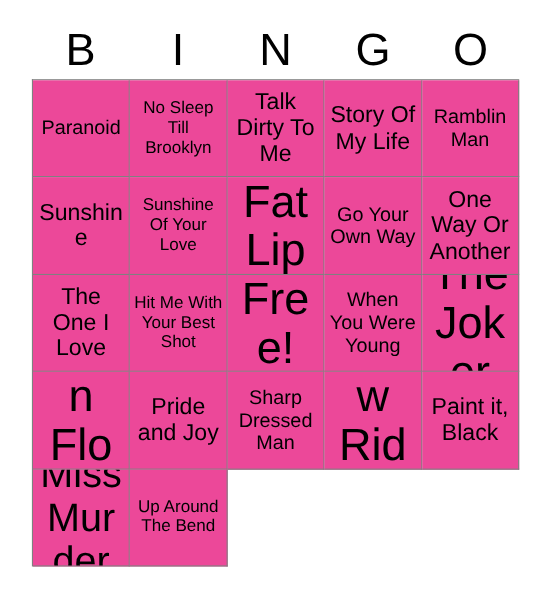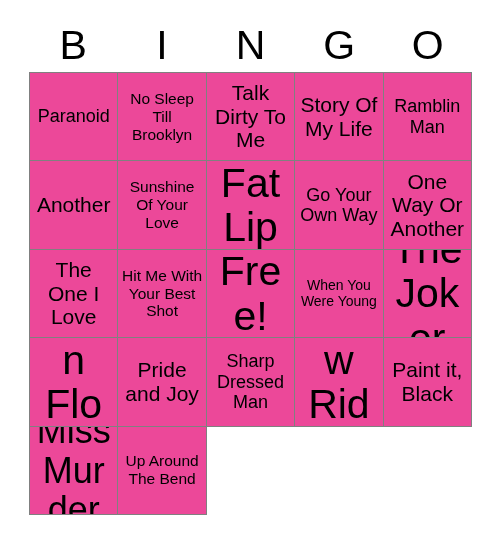--- a/index.html
+++ b/index.html
@@ -75,21 +75,21 @@
   }
   .cell-text {
     display: block;
     width: 100%;
     line-height: 1.13;
     color: #000000;
     word-wrap: break-word;
   }
 
   
-  .fs-xs  { font-size: 14px; line-height: 1.18; }
+  .fs-xs  { font-size: 18px; line-height: 1.18; }
   .fs-sm  { font-size: 15.5px; line-height: 1.16; }
   .fs-md  { font-size: 18px;   line-height: 1.14; }
   .fs-lg  { font-size: 21px;   line-height: 1.12; }
   .fs-xl  { font-size: 36px;   line-height: 1.10; }
   .fs-xxl { font-size: 41px;   line-height: 1.08; }
 </style>
 </head>
 <body>
 
 <div id="bingo-card">
@@ -112,21 +112,21 @@
       <div class="cell">
         <span class="cell-text fs-lg">Talk Dirty To Me</span>
       </div>
       <div class="cell">
         <span class="cell-text fs-lg">Story Of My Life</span>
       </div>
       <div class="cell">
         <span class="cell-text fs-md">Ramblin Man</span>
       </div>
       <div class="cell">
-        <span class="cell-text fs-lg">Another</span>
+        <span class="cell-text fs-lg">Sunshine</span>
       </div>
       <div class="cell">
         <span class="cell-text fs-sm">Sunshine Of Your Love</span>
       </div>
       <div class="cell">
         <span class="cell-text fs-xxl">Fat Lip</span>
       </div>
       <div class="cell">
         <span class="cell-text fs-md">Go Your Own Way</span>
       </div>

